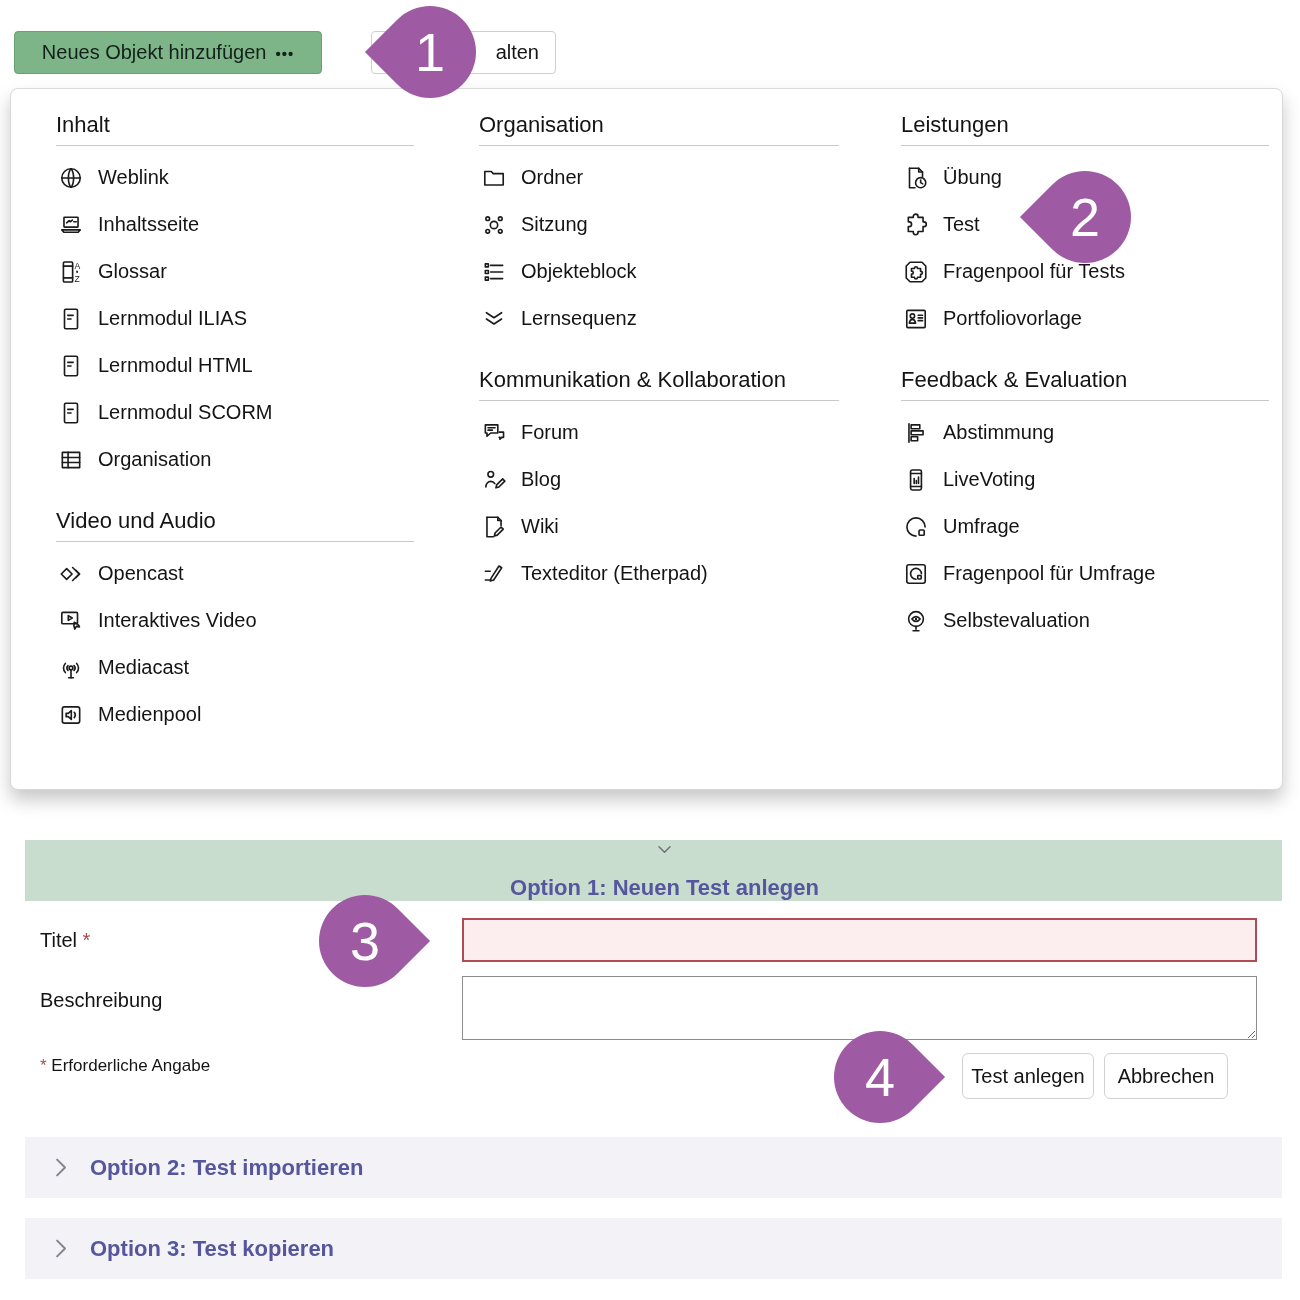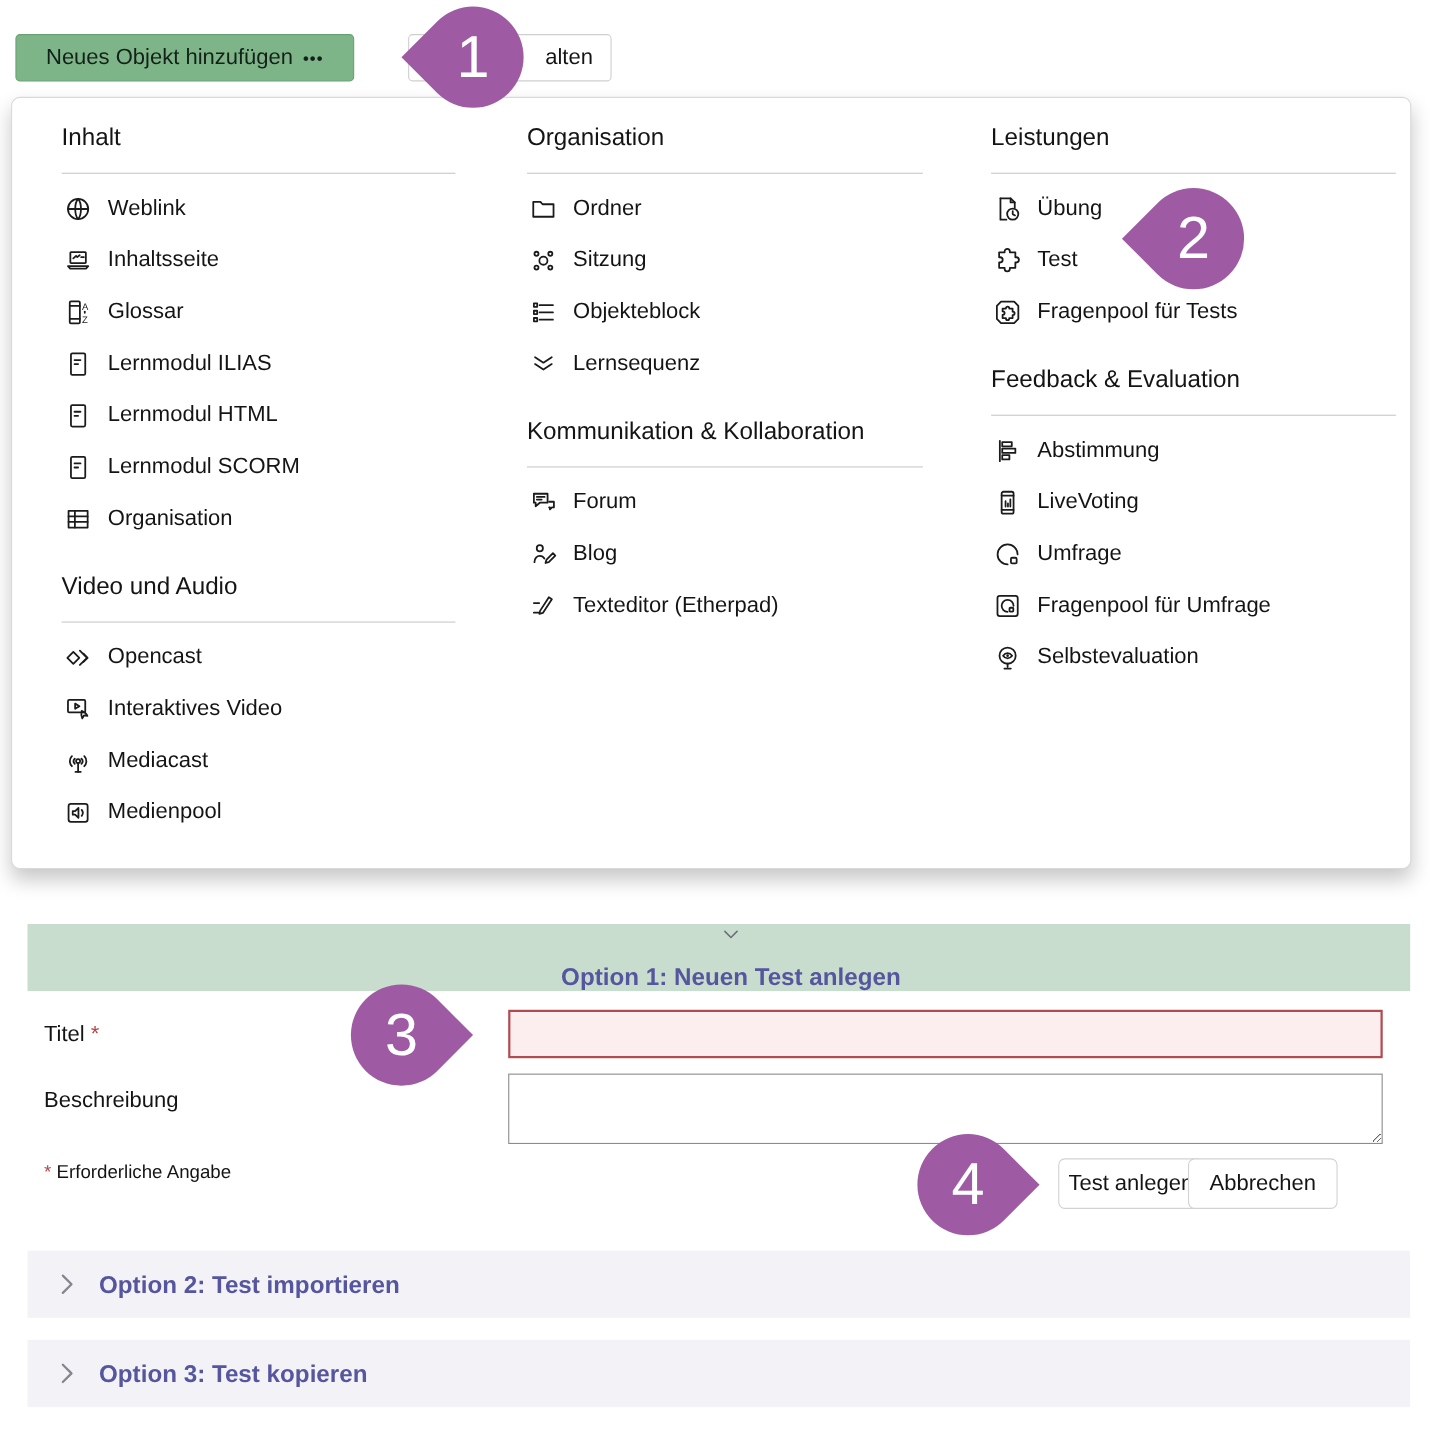--- a/index.html
+++ b/index.html
@@ -20,21 +20,21 @@
   
   .panel{position:absolute;left:10px;top:88px;width:1273px;height:702px;
     background:#fff;border:1px solid #d9d9d9;border-radius:8px;
     box-shadow:0 10px 18px rgba(0,0,0,.22);box-sizing:border-box;}
   .menu-col{position:absolute;top:22px;}
   .menu-col:nth-child(1){left:45px;width:358px;}
   .menu-col:nth-child(2){left:468px;width:360px;}
   .menu-col:nth-child(3){left:890px;width:368px;}
   .menu-section + .menu-section{margin-top:24px;}
   .menu-section h3{margin:0;font-size:22px;font-weight:400;line-height:28px;
-    padding-bottom:18px;border-bottom:1px solid #c9c9c9;color:#141414;}
+    padding-bottom:6px;border-bottom:1px solid #c9c9c9;color:#141414;}
   .menu-col:nth-child(2) .menu-section:nth-child(2) h3 span{display:inline-block;max-width:312px;}
   .menu-items{margin-top:8px;}
   .menu-item{display:flex;align-items:center;height:47px;gap:14px;cursor:pointer;}
   .menu-item .mi{width:26px;height:26px;margin-left:2px;flex:none;display:flex;}
   .menu-item .ml{font-size:20px;color:#141414;white-space:nowrap;}
 
   
   .badge{position:absolute;width:92px;height:92px;background:#9e5ba4;z-index:30;
     display:flex;align-items:center;justify-content:center;}
   .badge.tip-left{border-radius:0 50% 50% 50%;transform:rotate(-45deg);}
@@ -56,21 +56,21 @@
     background:#fcedef;border:2px solid #b04b51;box-sizing:border-box;
     font-size:19px;padding:0 10px;font-family:inherit;border-radius:0;outline:none;}
   #desc-textarea{position:absolute;left:462px;top:976px;width:795px;height:64px;
     background:#fff;border:1.5px solid #8c8c8c;box-sizing:border-box;
     font-size:19px;padding:6px 10px;font-family:inherit;resize:both;border-radius:0;outline:none;}
   .req-note{position:absolute;left:40px;top:1056px;font-size:17px;color:#141414;}
   .form-btn{position:absolute;top:1053px;height:46px;background:#fff;
     border:1px solid #d2d2d6;border-radius:6px;font-size:20px;color:#141414;
     font-family:inherit;cursor:pointer;box-sizing:border-box;}
   #btn-create{left:962px;width:132px;}
-  #btn-cancel{left:1080px;width:136px;}
+  #btn-cancel{left:1104px;width:124px;}
 </style>
 </head>
 <body>
 
 <div id="stage">
 
   <button class="btn-green">
     <span>Neues Objekt hinzufügen</span>
     <span class="dots">•••</span>
   </button>
@@ -275,20 +275,31 @@
                   <circle cx="9" cy="6.8" r="2.6"></circle>
                   <path d="M4.5 18.5c0-3.2 2-5.2 4.5-5.2 1.6 0 3 .8 3.8 2.1"></path>
                   <path d="M14.5 16.5l5.5-5.5 2 2-5.5 5.5-2.7.7z"></path>
                 </svg>
               </span>
               <span class="ml">Blog</span>
             </div>
             <div class="menu-item">
               <span class="mi">
                 <svg viewBox="0 0 24 24" width="26" height="26" fill="none" stroke="#1b1b1b" stroke-width="1.5" stroke-linecap="round" stroke-linejoin="round">
+                  <path d="M5.5 3h10l3 3v4.5"></path>
+                  <path d="M15.5 3v3h3"></path>
+                  <path d="M5.5 3v18h6"></path>
+                  <path d="M13 17.5 18.5 12l2 2-5.5 5.5-2.7.7z"></path>
+                </svg>
+              </span>
+              <span class="ml">Wiki</span>
+            </div>
+            <div class="menu-item">
+              <span class="mi">
+                <svg viewBox="0 0 24 24" width="26" height="26" fill="none" stroke="#1b1b1b" stroke-width="1.5" stroke-linecap="round" stroke-linejoin="round">
                   <path d="M4 9.5h4.5"></path>
                   <path d="M4 17.5h4.5"></path>
                   <path d="M9.2 16 16.6 4.6l2.5 1.6-7.4 11.4-3.1.9z"></path>
                 </svg>
               </span>
               <span class="ml">Texteditor (Etherpad)</span>
             </div>
           </div>
         </div>
       </div>
@@ -317,20 +328,31 @@
               <span class="ml">Test</span>
             </div>
             <div class="menu-item">
               <span class="mi">
                 <svg viewBox="0 0 24 24" width="26" height="26" fill="none" stroke="#1b1b1b" stroke-width="1.5" stroke-linecap="round" stroke-linejoin="round">
                   <path d="M6.5 3h11L21 6.5v11L17.5 21h-11L3 17.5v-11z"></path>
                   <path d="M10.6 8.5c0-.8.6-1.4 1.4-1.4s1.4.6 1.4 1.4v.3h2.8v2.6h.3c.8 0 1.4.6 1.4 1.4s-.6 1.4-1.4 1.4h-.3v2.6h-2.8v.3c0 .8-.6 1.4-1.4 1.4s-1.4-.6-1.4-1.4v-.3H7.8v-2.8h.3c.8 0 1.4-.6 1.4-1.4s-.6-1.4-1.4-1.4h-.3V8.8h2.8z"></path>
                 </svg>
               </span>
               <span class="ml">Fragenpool für Tests</span>
+            </div>
+            <div class="menu-item">
+              <span class="mi">
+                <svg viewBox="0 0 24 24" width="26" height="26" fill="none" stroke="#1b1b1b" stroke-width="1.5" stroke-linecap="round" stroke-linejoin="round">
+                  <rect x="3.5" y="4" width="17" height="16" rx="1"></rect>
+                  <circle cx="8.7" cy="9.3" r="2"></circle>
+                  <path d="M5.8 15.8c.4-2.2 1.6-3.4 2.9-3.4s2.5 1.2 2.9 3.4z"></path>
+                  <path d="M14 8.5h4M14 11h4M14 13.5h4"></path>
+                </svg>
+              </span>
+              <span class="ml">Portfoliovorlage</span>
             </div>
           </div>
         </div>
         <div class="menu-section">
           <h3><span>Feedback &amp; Evaluation</span></h3>
           <div class="menu-items">
             <div class="menu-item">
               <span class="mi">
                 <svg viewBox="0 0 24 24" width="26" height="26" fill="none" stroke="#1b1b1b" stroke-width="1.5" stroke-linecap="round" stroke-linejoin="round">
                   <path d="M5.5 3.5v17"></path>

